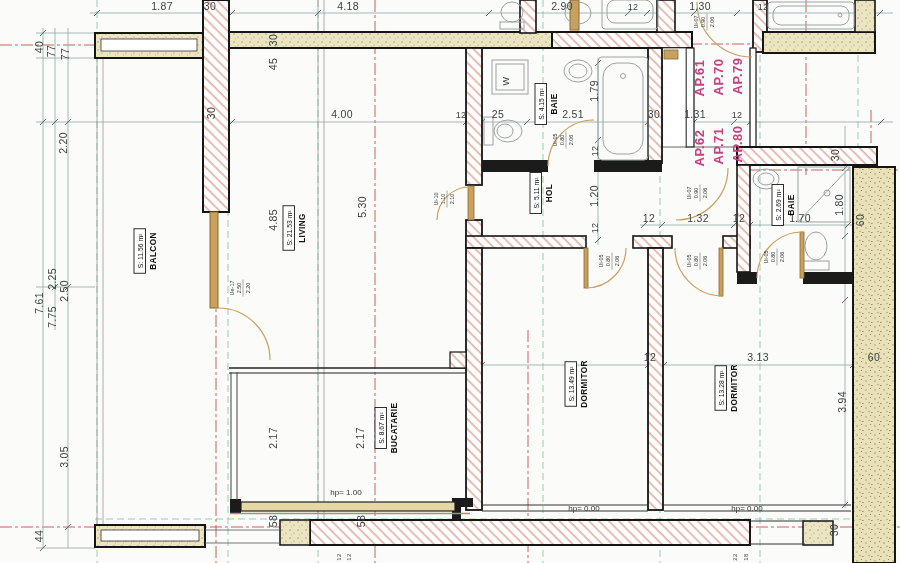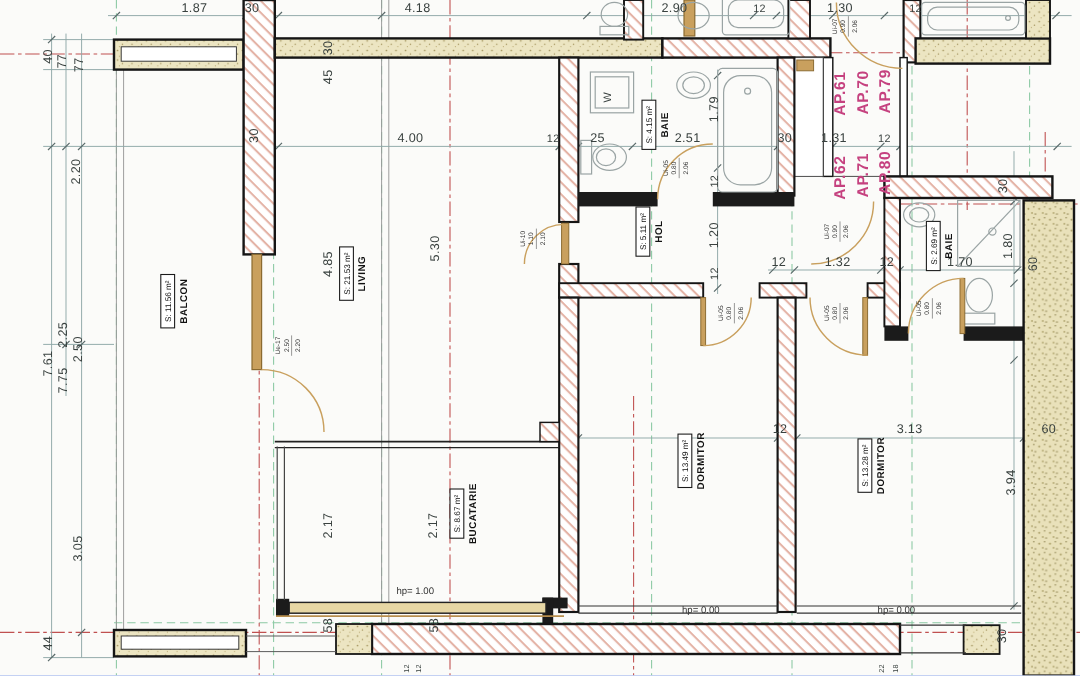--- a/index.html
+++ b/index.html
@@ -1,16 +1,16 @@
 <!DOCTYPE html>
 <html><head>
 <meta charset="utf-8">
 <style>
   html,body{margin:0;padding:0;background:#ffffff;}
-  .stage{position:relative;width:900px;height:563px;background:#1d4ed8;overflow:hidden;
+  .stage{position:relative;width:900px;height:563px;background:#d946ef;overflow:hidden;
          font-family:"Liberation Sans", sans-serif;}
   svg text{font-family:"Liberation Sans", sans-serif;}
 </style>
 </head>
 <body>
 
 <div class="stage">
 <svg id="plan-svg" viewBox="0 0 900 563" width="900" height="563">
   <defs>
     <pattern id="stip" width="8" height="8" patternUnits="userSpaceOnUse">

